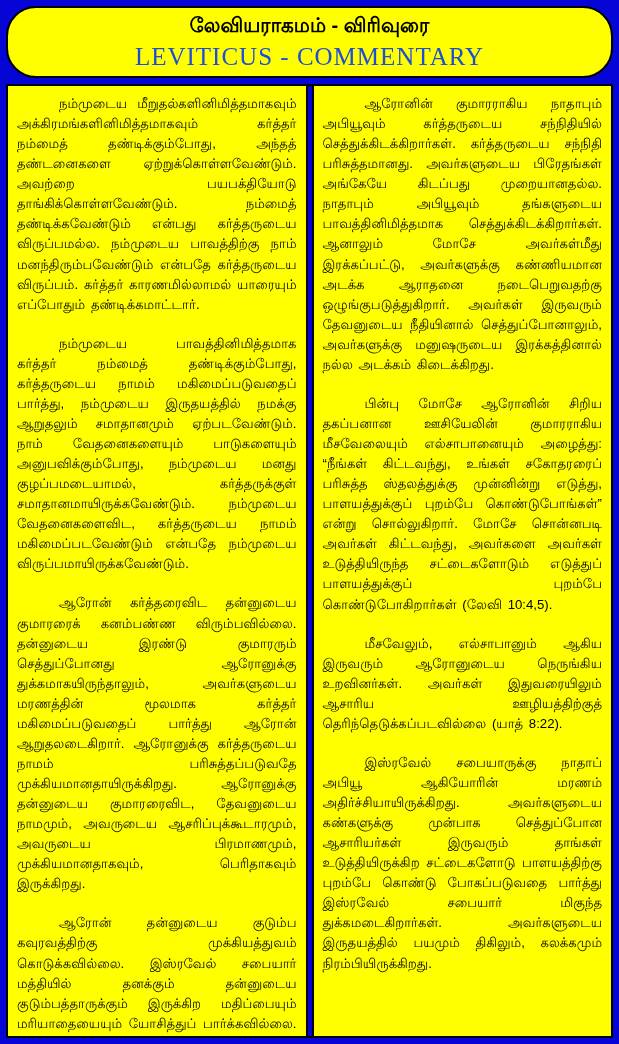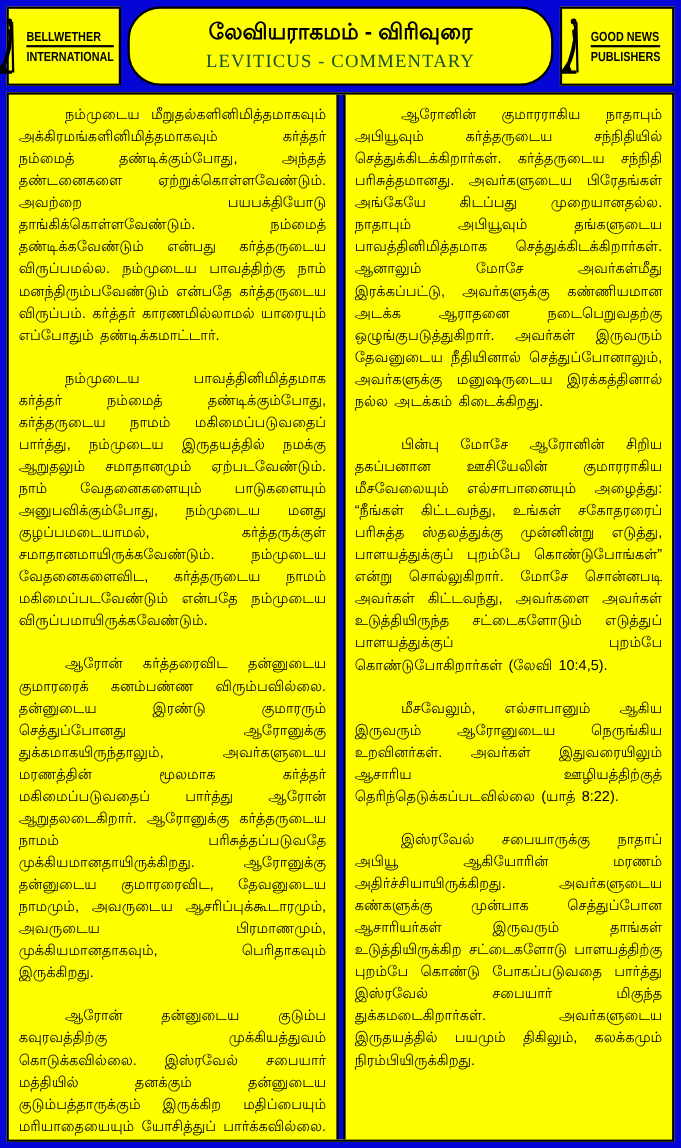--- a/index.html
+++ b/index.html
@@ -72,22 +72,22 @@
     gap: 4px;
     border-radius: 30px;
   }
   .title-ta {
     font-weight: bold;
     font-size: 20px;
     color: #000;
   }
   .title-en {
     font-family: "Liberation Serif", serif;
-    font-size: 17px;
-    color: #14532d;
+    font-size: 25px;
+    color: #1d4ed8;
     letter-spacing: 1px;
     white-space: nowrap;
   }
   .body-box {
     flex: 1 1 auto;
     display: flex;
     overflow: hidden;
   }
   .column {
     flex: 1;
@@ -111,50 +111,26 @@
   }
   .para:last-child { margin-bottom: 0; }
 </style>
 </head>
 <body>
 
 <div class="page">
 
   <div class="header-row">
 
-    <div class="panel logo-box">
-      <svg class="logo-figure" viewBox="0 0 26 52" xmlns="http://www.w3.org/2000/svg">
-        <path d="M14 1 L15 5 L13 6 L14 10 L12 12 L13 20 L11 30 L8 40 L4 46 L2 49 L12 49 L10 44 L13 36 L15 28 L16 18 L16 10 Z" fill="#000"></path>
-        <path d="M17 4 L18 50 L16 50 L15 4 Z" fill="#000"></path>
-        <circle cx="13.5" cy="3.5" r="2.6" fill="#000"></circle>
-        <path d="M2 48 L16 48 L16 51 L2 51 Z" fill="#000"></path>
-      </svg>
-      <div class="logo-text">
-        <span class="logo-line1">BELLWETHER</span>
-        <span class="logo-line2">INTERNATIONAL</span>
-      </div>
-    </div>
 
     <div class="panel title-box">
       <div class="title-ta">லேவியராகமம் - விரிவுரை</div>
       <div class="title-en">LEVITICUS - COMMENTARY</div>
     </div>
 
-    <div class="panel logo-box">
-      <svg class="logo-figure" viewBox="0 0 26 52" xmlns="http://www.w3.org/2000/svg">
-        <path d="M14 1 L15 5 L13 6 L14 10 L12 12 L13 20 L11 30 L8 40 L4 46 L2 49 L12 49 L10 44 L13 36 L15 28 L16 18 L16 10 Z" fill="#000"></path>
-        <path d="M17 4 L18 50 L16 50 L15 4 Z" fill="#000"></path>
-        <circle cx="13.5" cy="3.5" r="2.6" fill="#000"></circle>
-        <path d="M2 48 L16 48 L16 51 L2 51 Z" fill="#000"></path>
-      </svg>
-      <div class="logo-text">
-        <span class="logo-line1">GOOD NEWS</span>
-        <span class="logo-line2">PUBLISHERS</span>
-      </div>
-    </div>
 
   </div>
 
   <div class="panel body-box">
 
     <div class="column">
       <p class="para">நம்முடைய மீறுதல்களினிமித்தமாகவும் அக்கிரமங்களினிமித்தமாகவும் கர்த்தர் நம்மைத் தண்டிக்கும்போது, அந்தத் தண்டனைகளை ஏற்றுக்கொள்ளவேண்டும். அவற்றை பயபக்தியோடு தாங்கிக்கொள்ளவேண்டும். நம்மைத் தண்டிக்கவேண்டும் என்பது கர்த்தருடைய விருப்பமல்ல. நம்முடைய பாவத்திற்கு நாம் மனந்திரும்பவேண்டும் என்பதே கர்த்தருடைய விருப்பம். கர்த்தர் காரணமில்லாமல் யாரையும் எப்போதும் தண்டிக்கமாட்டார்.</p>
       <p class="para">நம்முடைய பாவத்தினிமித்தமாக கர்த்தர் நம்மைத் தண்டிக்கும்போது, கர்த்தருடைய நாமம் மகிமைப்படுவதைப் பார்த்து, நம்முடைய இருதயத்தில் நமக்கு ஆறுதலும் சமாதானமும் ஏற்படவேண்டும். நாம் வேதனைகளையும் பாடுகளையும் அனுபவிக்கும்போது, நம்முடைய மனது குழப்பமடையாமல், கர்த்தருக்குள் சமாதானமாயிருக்கவேண்டும். நம்முடைய வேதனைகளைவிட, கர்த்தருடைய நாமம் மகிமைப்படவேண்டும் என்பதே நம்முடைய விருப்பமாயிருக்கவேண்டும்.</p>
       <p class="para">ஆரோன் கர்த்தரைவிட தன்னுடைய குமாரரைக் கனம்பண்ண விரும்பவில்லை. தன்னுடைய இரண்டு குமாரரும் செத்துப்போனது ஆரோனுக்கு துக்கமாகயிருந்தாலும், அவர்களுடைய மரணத்தின் மூலமாக கர்த்தர் மகிமைப்படுவதைப் பார்த்து ஆரோன் ஆறுதலடைகிறார். ஆரோனுக்கு கர்த்தருடைய நாமம் பரிசுத்தப்படுவதே முக்கியமானதாயிருக்கிறது. ஆரோனுக்கு தன்னுடைய குமாரரைவிட, தேவனுடைய நாமமும், அவருடைய ஆசரிப்புக்கூடாரமும், அவருடைய பிரமாணமும், முக்கியமானதாகவும், பெரிதாகவும் இருக்கிறது.</p>
       <p class="para">ஆரோன் தன்னுடைய குடும்ப கவுரவத்திற்கு முக்கியத்துவம் கொடுக்கவில்லை. இஸ்ரவேல் சபையார் மத்தியில் தனக்கும் தன்னுடைய குடும்பத்தாருக்கும் இருக்கிற மதிப்பையும் மரியாதையையும் யோசித்துப் பார்க்கவில்லை. கர்த்தர் சொன்ன பிரகாரம், “என்னிடத்தில் சேருகிறவர்களால் நான் பரிசுத்தம் பண்ணப்பட்டு, சகல ஜனங்களுக்கும் முன்பாக நான் மகிமைப்படுவேன்” என்னும் வார்த்தை, தன்னுடைய குமாரர் இரண்டு</p>

